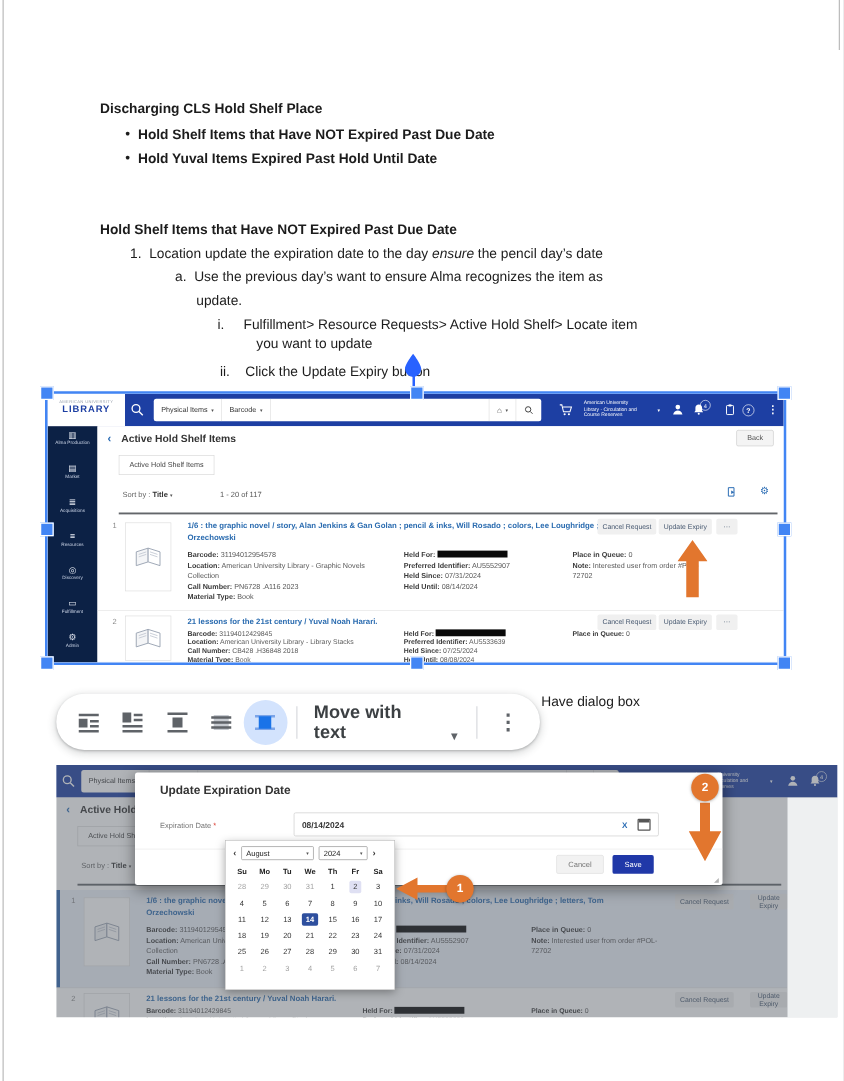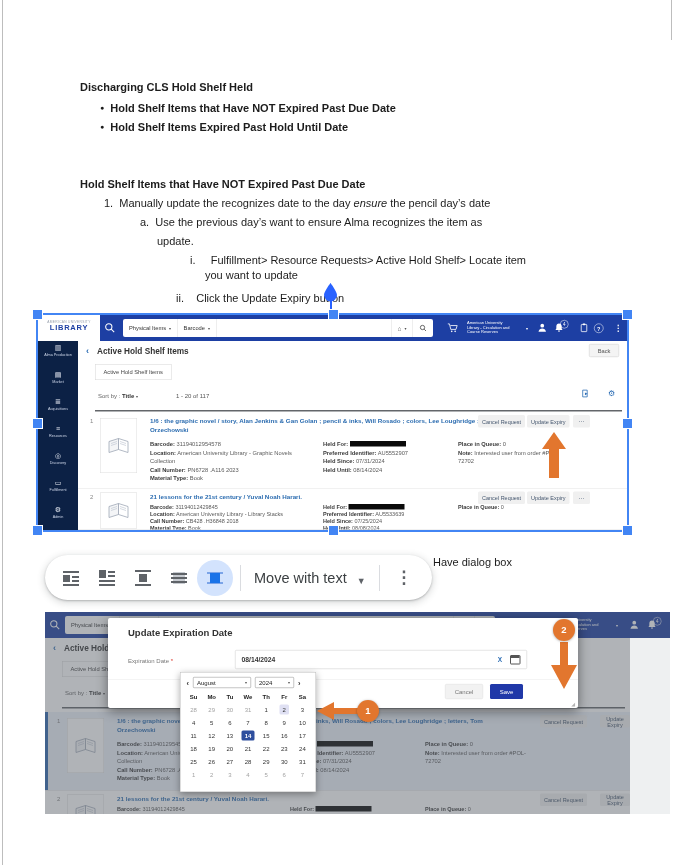--- a/index.html
+++ b/index.html
@@ -142,38 +142,38 @@
       box-shadow:0 1px 5px rgba(0,0,0,.35);z-index:45;}
   .annsvg{position:absolute;z-index:44;}
 
   
   .gtool{position:absolute;left:45px;top:555px;width:387px;height:45px;background:#fff;border-radius:23px;
       box-shadow:0 1px 2px rgba(60,64,67,.3),0 2px 6px 2px rgba(60,64,67,.15);
       display:flex;align-items:center;padding:0 8px;box-sizing:border-box;z-index:5;}
   .gt-ic{width:36px;height:36px;border-radius:50%;display:flex;align-items:center;justify-content:center;}
   .gt-ic.sel{background:#d3e3fd;}
   .gt-div{width:1px;height:26px;background:#dadce0;margin:0 7px;}
-  .gt-move{font-size:14.5px;color:#3c4043;display:flex;align-items:flex-end;gap:10px;padding:0 6px;}
+  .gt-move{font-size:14.5px;color:#3c4043;display:flex;align-items:flex-end;gap:10px;padding:0 6px;font-weight:bold;}
   .gt-car{font-size:9px;color:#5f6368;}
   .gt-dots{font-size:17px;color:#5f6368;padding:0 9px;font-weight:bold;}
 </style>
 </head>
 <body>
 
 <div class="abs pl-left"></div>
 <div class="abs pl-right"></div>
 
-<div class="abs doc b" style="left:80px;top:80px;">Discharging CLS Hold Shelf Held</div>
+<div class="abs doc b" style="left:80px;top:80px;">Discharging CLS Hold Shelf Place</div>
 <div class="abs doc b" style="left:100px;top:101px;"><span class="bullet-dot">●</span>&nbsp;&nbsp;<span>Hold Shelf Items that Have NOT Expired Past Due Date</span></div>
-<div class="abs doc b" style="left:100px;top:120px;"><span class="bullet-dot">●</span>&nbsp;&nbsp;<span>Hold Shelf Items Expired Past Hold Until Date</span></div>
+<div class="abs doc b" style="left:100px;top:120px;"><span class="bullet-dot">●</span>&nbsp;&nbsp;<span>Hold Yuval Items Expired Past Hold Until Date</span></div>
 <div class="abs doc b" style="left:80px;top:177px;">Hold Shelf Items that Have NOT Expired Past Due Date</div>
-<div class="abs doc" style="left:104px;top:196px;"><span>1.</span>&nbsp;&nbsp;<span>Manually update the recognizes date to the day </span><span class="ital">ensure</span><span> the pencil day’s date</span></div>
+<div class="abs doc" style="left:104px;top:196px;"><span>1.</span>&nbsp;&nbsp;<span>Location update the expiration date to the day </span><span class="ital">ensure</span><span> the pencil day’s date</span></div>
 <div class="abs doc" style="left:140px;top:215px;"><span>a.</span>&nbsp;&nbsp;<span>Use the previous day’s want to ensure Alma recognizes the item as</span></div>
 <div class="abs doc" style="left:157px;top:234px;">update.</div>
-<div class="abs doc" style="left:190px;top:253px;"><span>i.</span>&nbsp;&nbsp;&nbsp;&nbsp;&nbsp;<span>Fulfillment&gt; Resource Requests&gt; Active Hold Shelf&gt; Locate item</span></div>
+<div class="abs doc" style="left:174px;top:253px;"><span>i.</span>&nbsp;&nbsp;&nbsp;&nbsp;&nbsp;<span>Fulfillment&gt; Resource Requests&gt; Active Hold Shelf&gt; Locate item</span></div>
 <div class="abs doc" style="left:205px;top:268px;">you want to update</div>
 <div class="abs doc" style="left:176px;top:291px;"><span>ii.</span>&nbsp;&nbsp;&nbsp;&nbsp;<span>Click the Update Expiry button</span></div>
 <div class="abs doc" style="left:433px;top:555px;">Have dialog box</div>
 
 <svg class="abs" style="left:323px;top:283px;z-index:3;" width="15" height="19" viewBox="0 0 15 19">
   <path d="M7.5 0 C7.5 0 1 8.5 1 12 a6.5 6.5 0 0 0 13 0 C14 8.5 7.5 0 7.5 0 Z" fill="#2962ff"></path>
 </svg>
 <div class="abs pin-line"></div>
 
 <div id="shot1" class="shot">

